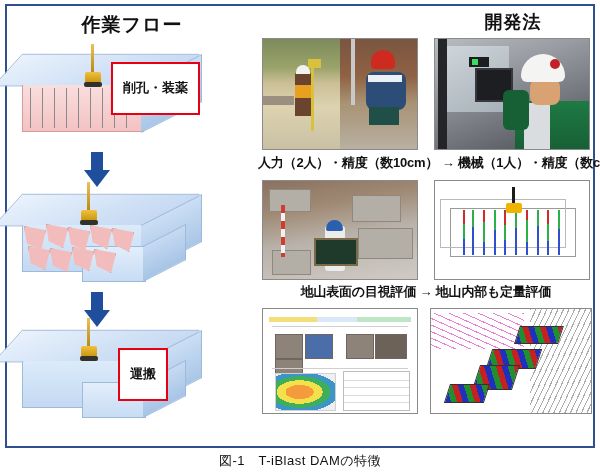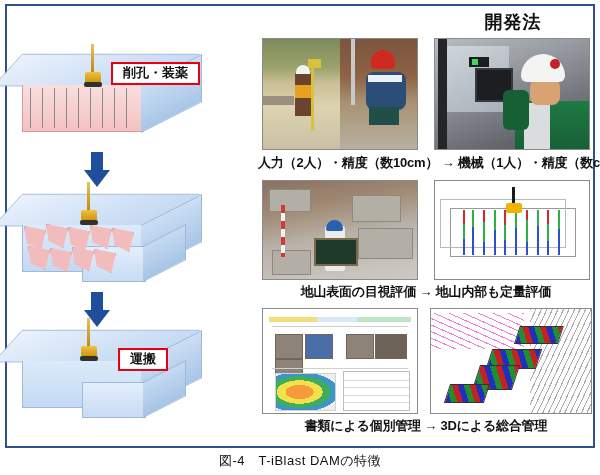--- a/index.html
+++ b/index.html
@@ -82,21 +82,21 @@
     background:linear-gradient(180deg,#e8c25c,#b8860b);}
   .machine .body{position:absolute;left:1px;top:28px;width:16px;height:11px;
     background:linear-gradient(180deg,#f0c040,#c8940c);border-radius:2px;}
   .machine .track{position:absolute;left:0;top:38px;width:18px;height:5px;
     background:#33312c;border-radius:2px;}
 
   
   .tag{
     position:absolute;border:2px solid #e60012;background:#fff;
     font-size:13px;font-weight:700;color:#111;
-    padding:2px 10px;white-space:nowrap;line-height:1.15;
+    padding:17px 10px;white-space:nowrap;line-height:1.15;
   }
   .tag1{left:103px;top:16px;}
   .tag2{left:103px;top:12px;}
   .tag3{left:110px;top:26px;}
 
   
   .arrow{position:absolute;left:76px;width:26px;height:36px;}
   .arrow .shaft{position:absolute;left:7px;top:0;width:12px;height:20px;background:#1f4e9c;}
   .arrow .head{position:absolute;left:0;top:18px;width:0;height:0;
     border-left:13px solid transparent;border-right:13px solid transparent;
@@ -242,20 +242,21 @@
 </style>
 </head>
 <body>
 
 <div class="figure">
 
   <div class="frame"></div>
 
   <div class="flow-panel">
 
+    <div class="flow-title">作業フロー</div>
 
     <div class="stage stage1">
       <div class="block">
         <div class="face-top"></div>
         <div class="face-front red"></div>
         <div class="face-side"></div>
         <div class="holes">
           <i style="left:2px"></i>
             <i style="left:14px"></i>
             <i style="left:26px"></i>
@@ -432,20 +433,19 @@
       <div class="cell r">
         <div class="ph full terrain">
           <div class="contour"></div>
           <div class="road"></div>
           <div class="blk" style="left:54%;top:16%;width:26%;height:15%"></div>
           <div class="blk" style="left:36%;top:38%;width:30%;height:17%"></div>
           <div class="blk" style="left:28%;top:54%;width:24%;height:22%"></div>
           <div class="blk" style="left:10%;top:72%;width:24%;height:16%"></div>
         </div>
       </div>
-      <div class="caption">書類による個別管理 → 3Dによる総合管理</div>
     </div>
 
   </div>
 
-  <div class="fig-cap">図-4　T-iBlast DAMの特徴</div>
+  <div class="fig-cap">図-1　T-iBlast DAMの特徴</div>
 
 </div>
 
 </body></html>

